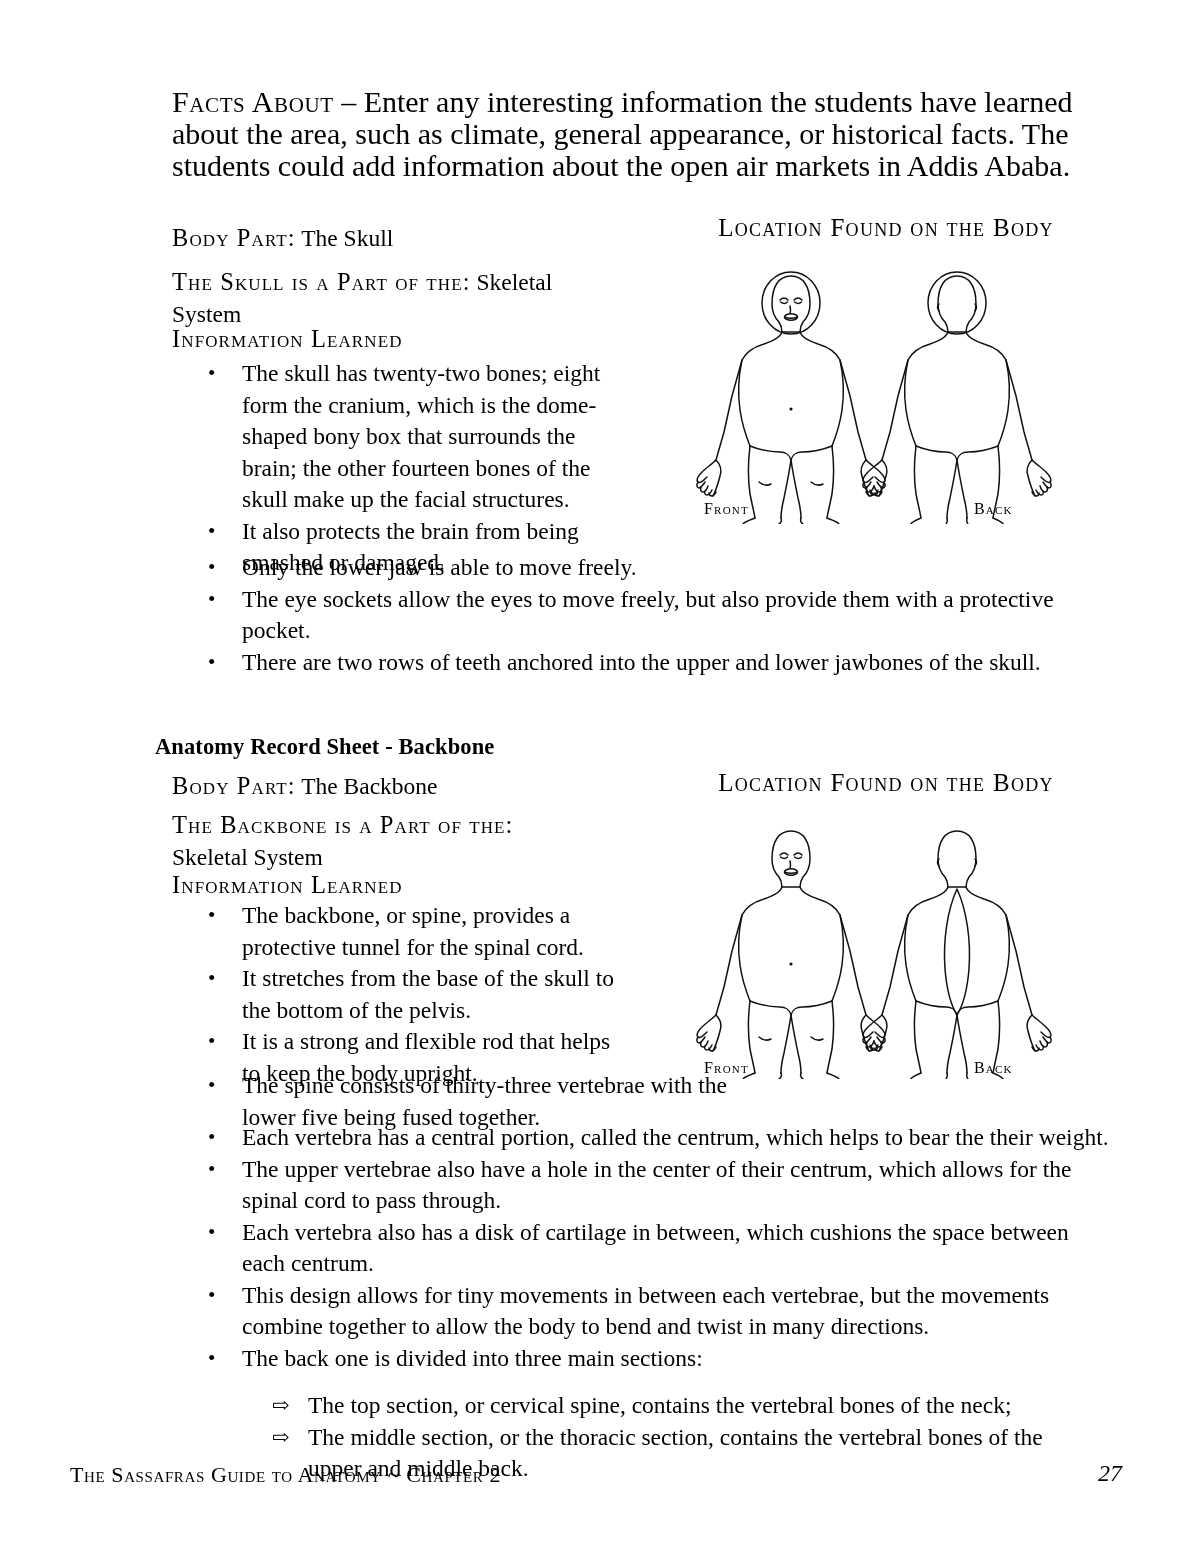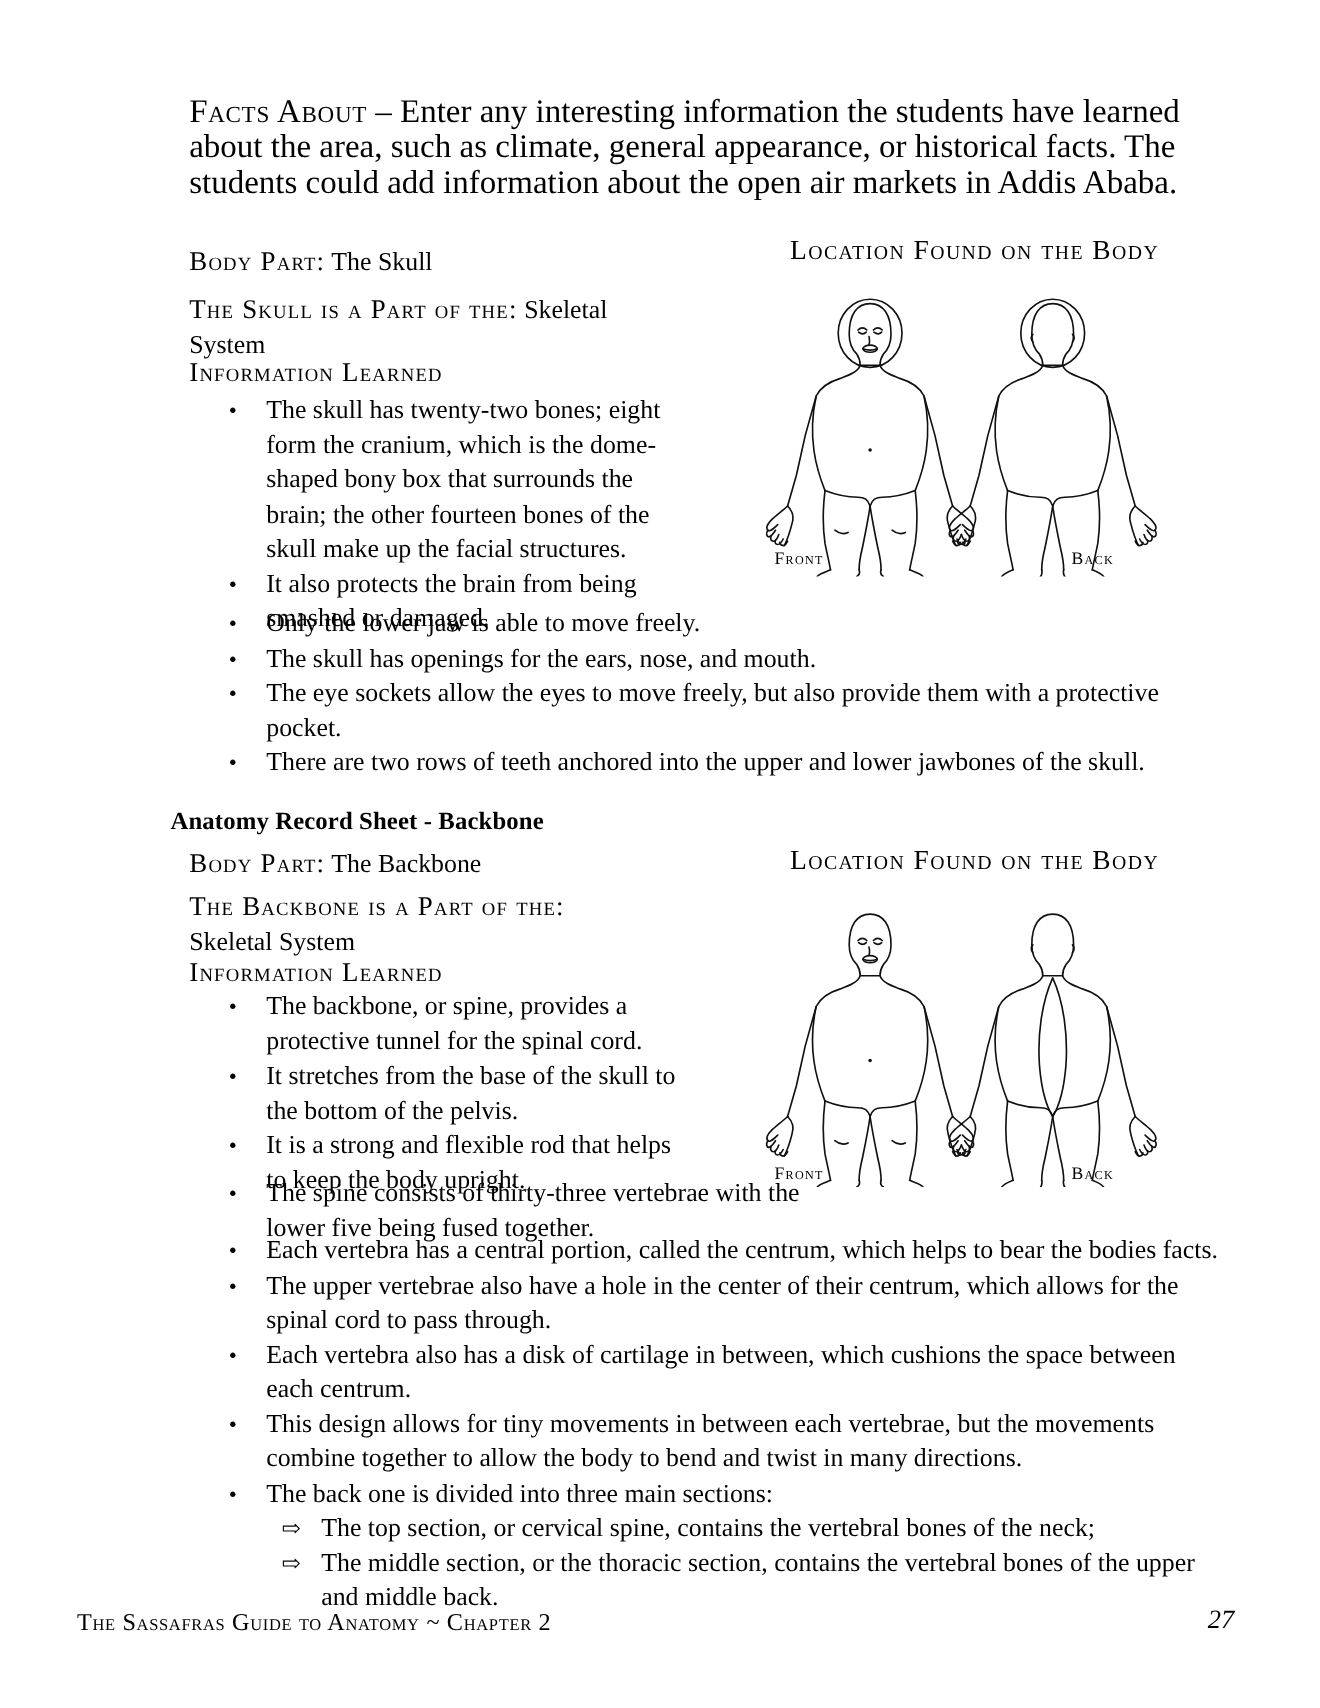--- a/index.html
+++ b/index.html
@@ -80,21 +80,21 @@
   }
   ul.blist > li::before {
     content: "\2022";
     position: absolute;
     left: 18px;
     top: 0;
     font-size: 21px;
     line-height: 31.5px;
   }
   ul.sublist {
-    margin: 0;
+    margin: 16px;
     padding: 0;
     list-style: none;
   }
   ul.sublist > li {
     position: relative;
     padding-left: 50px;
   }
   ul.sublist > li::before {
     content: "\21E8";
     position: absolute;
@@ -168,21 +168,20 @@
 
   <div class="info-head" style="left:172px; top:325px;">Information Learned</div>
 
   <ul class="blist" style="left:190px; top:358px; width:420px;">
     <li>The skull has twenty-two bones; eight form the cranium, which is the dome-shaped bony box that surrounds the brain; the other fourteen bones of the skull make up the facial structures.</li>
     <li>It also protects the brain from being smashed or damaged.</li>
   </ul>
 
   <ul class="blist" style="left:190px; top:552px; width:920px;">
     <li>Only the lower jaw is able to move freely.</li>
-    <li>The skull has openings for the ears, nose, and mouth.</li>
     <li>The eye sockets allow the eyes to move freely, but also provide them with a protective pocket.</li>
     <li>There are two rows of teeth anchored into the upper and lower jawbones of the skull.</li>
   </ul>
 
   <div class="diagram" style="left:676px; top:214px; width:420px; height:310px;">
     <div class="diagram-title">Location Found on the Body</div>
 
     <svg class="figsvg" width="420" height="278" viewBox="0 0 420 278">
       <g fill="none" stroke="#111111" stroke-width="1.5" stroke-linecap="round" stroke-linejoin="round">
 
@@ -321,21 +320,21 @@
     <li>The backbone, or spine, provides a protective tunnel for the spinal cord.</li>
     <li>It stretches from the base of the skull to the bottom of the pelvis.</li>
     <li>It is a strong and flexible rod that helps to keep the body upright.</li>
   </ul>
 
   <ul class="blist" style="left:190px; top:1070px; width:540px;">
     <li>The spine consists of thirty-three vertebrae with the lower five being fused together.</li>
   </ul>
 
   <ul class="blist" style="left:190px; top:1122px; width:920px;">
-    <li>Each vertebra has a central portion, called the centrum, which helps to bear the bodies facts.</li>
+    <li>Each vertebra has a central portion, called the centrum, which helps to bear the their weight.</li>
     <li>The upper vertebrae also have a hole in the center of their centrum, which allows for the spinal cord to pass through.</li>
     <li>Each vertebra also has a disk of cartilage in between, which cushions the space between each centrum.</li>
     <li>This design allows for tiny movements in between each vertebrae, but the movements combine together to allow the body to bend and twist in many directions.</li>
     <li>
       <span>The back one is divided into three main sections:</span>
       <ul class="sublist">
         <li>The top section, or cervical spine, contains the vertebral bones of the neck;</li>
         <li>The middle section, or the thoracic section, contains the vertebral bones of the upper and middle back.</li>
       </ul>
     </li>

